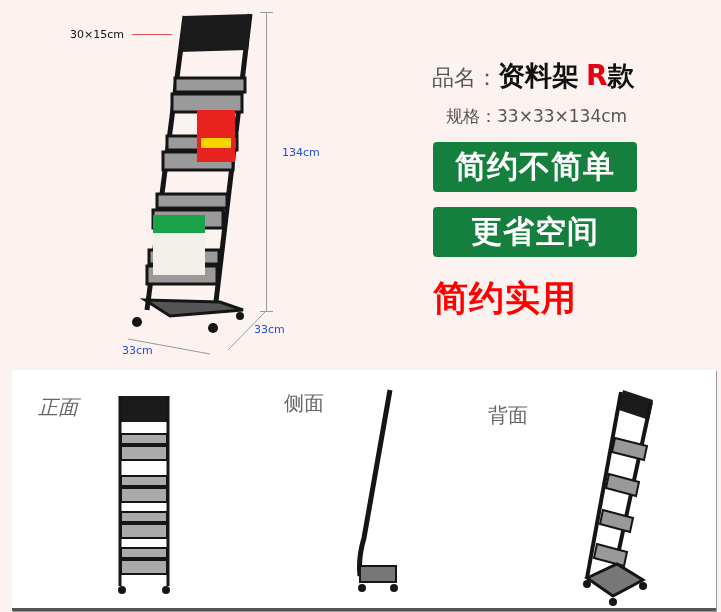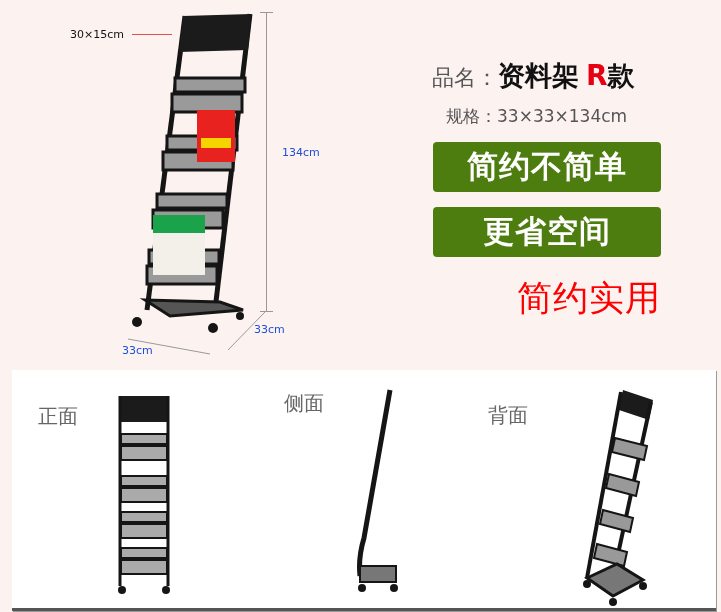--- a/index.html
+++ b/index.html
@@ -4,22 +4,22 @@
 <style>
   html,body{margin:0;padding:0;}
   body{width:721px;height:612px;background:#fcf3f1;position:relative;overflow:hidden;font-family:"DejaVu Sans","Liberation Sans",sans-serif;}
   .abs{position:absolute;}
   .dim-label{font-size:11px;color:#1d4ed8;}
   .small-label{font-size:11px;color:#111;}
   .title-row{left:432px;top:58px;font-size:22px;color:#555;white-space:nowrap;text-align:right;}
   .title-row .name{font-weight:bold;color:#111;font-size:27px;}
   .title-row .r{font-weight:bold;color:#e60012;font-size:28px;}
   .spec-row{left:446px;top:105px;font-size:17px;color:#555;white-space:nowrap;}
-  .red-box{left:433px;width:228px;height:50px;background:#4d7c0f;border-radius:4px;color:#fff;font-weight:bold;font-size:31px;display:flex;align-items:center;justify-content:center;letter-spacing:1px;}
-  .red-text{left:433px;width:228px;top:275px;color:#ff0000;font-weight:normal;font-size:35px;text-align:right;letter-spacing:1px;}
+  .red-box{left:433px;width:204px;height:50px;background:#15803d;border-radius:4px;color:#fff;font-weight:bold;font-size:31px;display:flex;align-items:center;justify-content:center;letter-spacing:1px;}
+  .red-text{left:433px;width:228px;top:275px;color:#ff0000;font-weight:bold;font-size:35px;text-align:left;letter-spacing:1px;}
   .panel{left:12px;top:370px;width:704px;height:238px;background:#fff;border-bottom:3px solid #555;box-shadow:1px 1px 0 #999;}
   .view-label{font-size:20px;color:#666;}
   svg{display:block;}
 </style>
 </head>
 <body>
 
 <div class="abs" style="left:125px;top:10px;width:135px;height:340px;">
   <svg width="135" height="340" viewBox="0 0 135 340">
 
@@ -74,21 +74,21 @@
 <div class="abs spec-row">
   <span>规格：</span><span>33×33×134cm</span>
 </div>
 
 <div class="abs red-box" style="top:142px;">简约不简单</div>
 <div class="abs red-box" style="top:207px;">更省空间</div>
 <div class="abs red-text">简约实用</div>
 
 <div class="abs panel">
 
-  <div class="abs view-label" style="left:26px;top:33px;">正面</div>
+  <div class="abs view-label" style="left:26px;top:24px;font-style:italic;">正面</div>
   <div class="abs" style="left:105px;top:26px;">
     <svg width="54" height="200" viewBox="0 0 54 200">
       <rect x="2" y="0" width="50" height="26" fill="#1b1b1b"></rect>
       <line x1="3" y1="0" x2="3" y2="190" stroke="#151515" stroke-width="3"></line>
       <line x1="51" y1="0" x2="51" y2="190" stroke="#151515" stroke-width="3"></line>
       <g fill="#aaa" stroke="#151515" stroke-width="2">
         <rect x="4" y="38" width="46" height="10"></rect>
           <rect x="4" y="50" width="46" height="14"></rect>
         <rect x="4" y="80" width="46" height="10"></rect>
           <rect x="4" y="92" width="46" height="14"></rect>

